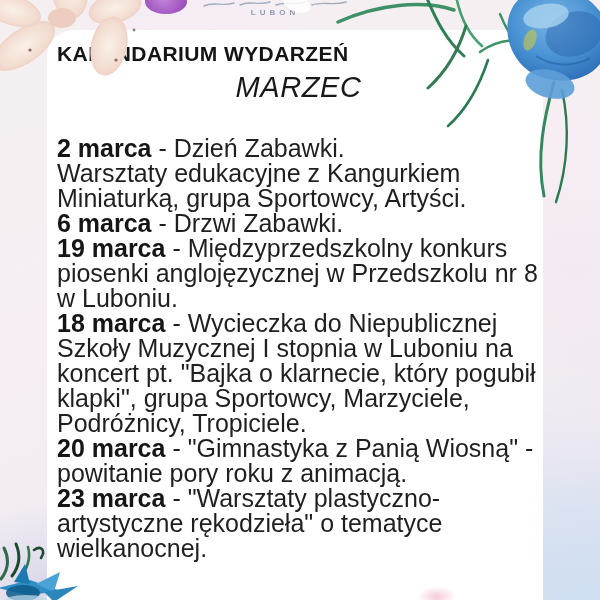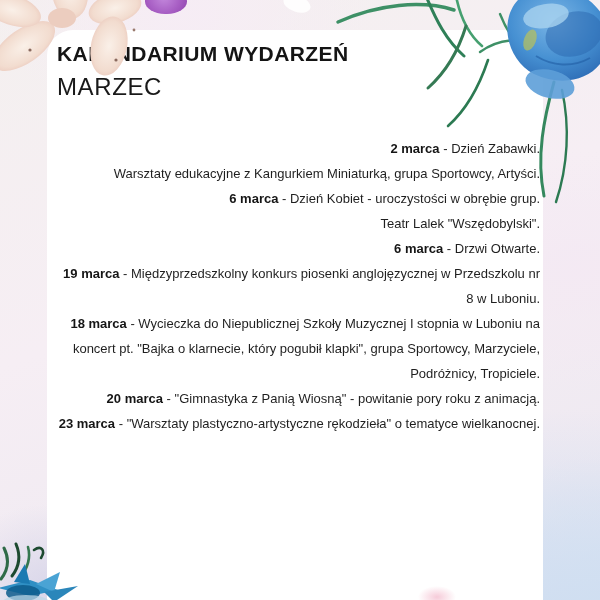--- a/index.html
+++ b/index.html
@@ -7,23 +7,23 @@
   .stage{position:relative;width:600px;height:600px;overflow:hidden;
     background:
       radial-gradient(140px 120px at 8% 98%, rgba(215,213,233,.9), rgba(215,213,233,0) 70%),
       radial-gradient(220px 200px at 100% 100%, rgba(213,226,242,.95), rgba(213,226,242,0) 72%),
       radial-gradient(260px 160px at 96% 45%, rgba(244,233,243,.9), rgba(244,233,243,0) 75%),
       radial-gradient(240px 140px at 30% 2%, rgba(246,236,245,.95), rgba(246,236,245,0) 80%),
       linear-gradient(160deg,#f4f0ef 0%, #f6eef4 45%, #ebe7f0 100%);}
   .card{position:absolute;left:47px;top:30px;width:496px;height:612px;background:#ffffff;border-radius:26px;z-index:1;}
   .card-inner{padding:12px 3px 0 10px;color:#1b1b1b;}
   .title{font-size:21px;line-height:23px;font-weight:700;text-align:left;letter-spacing:.4px;color:#141414;}
-  .subtitle{font-size:24px;line-height:26px;font-weight:400;text-align:left;letter-spacing:.6px;margin-top:9px;color:#191919;}
+  .subtitle{font-size:29px;line-height:26px;font-weight:400;text-align:center;letter-spacing:.6px;margin-top:9px;color:#191919;font-style:italic;}
   .events{margin-top:36px;}
-  .event{margin:0;font-size:13px;line-height:25px;color:#1f1f1f;text-align:right;}
+  .event{margin:0;font-size:25px;line-height:25px;color:#1f1f1f;}
   .event strong{font-weight:700;color:#151515;}
   .event-text{white-space:pre-line;}
   
   .logo{position:absolute;left:195px;top:0;width:160px;text-align:center;z-index:2;}
   .logo-script{display:block;margin:0 auto;}
   .logo-town{font-size:8px;letter-spacing:4px;color:#8d9cb2;margin-top:0;font-weight:700;}
   
   .deco{position:absolute;z-index:2;pointer-events:none;}
   .wash-br{position:absolute;right:0;bottom:0;width:58px;height:190px;z-index:0;
     background:linear-gradient(to bottom, rgba(213,226,242,0), rgba(207,222,241,.9));}
@@ -41,31 +41,40 @@
 
   <div class="wash-br"></div>
 
   <div class="card">
     <div class="card-inner">
       <div class="title">KALENDARIUM WYDARZEŃ</div>
       <div class="subtitle">MARZEC</div>
       <div class="events">
           <p class="event"><strong>2 marca</strong><span> - </span><span class="event-text">Dzień Zabawki.
 Warsztaty edukacyjne z Kangurkiem Miniaturką, grupa Sportowcy, Artyści.</span></p>
-          <p class="event"><strong>6 marca</strong><span> - </span><span class="event-text">Dzień Kobiet - uroczystości w obrębie grup.
-Teatr Lalek "Wszędobylski".</span></p>
-          <p class="event"><strong>6 marca</strong><span> - </span><span class="event-text">Drzwi Otwarte.</span></p>
+          <p class="event"><strong>6 marca</strong><span> - </span><span class="event-text">Drzwi Zabawki.</span></p>
           <p class="event"><strong>19 marca</strong><span> - </span><span class="event-text">Międzyprzedszkolny konkurs piosenki anglojęzycznej w Przedszkolu nr 8 w Luboniu.</span></p>
           <p class="event"><strong>18 marca</strong><span> - </span><span class="event-text">Wycieczka do Niepublicznej Szkoły Muzycznej I stopnia w Luboniu na koncert pt. "Bajka o klarnecie, który pogubił klapki", grupa Sportowcy, Marzyciele, Podróżnicy, Tropiciele.</span></p>
           <p class="event"><strong>20 marca</strong><span> - </span><span class="event-text">"Gimnastyka z Panią Wiosną" - powitanie pory roku z animacją.</span></p>
           <p class="event"><strong>23 marca</strong><span> - </span><span class="event-text">"Warsztaty plastyczno-artystyczne rękodzieła" o tematyce wielkanocnej.</span></p>
         </div>
     </div>
   </div>
 
+  <div class="logo">
+    <svg class="logo-script" width="150" height="8" viewBox="0 0 150 8">
+      <g fill="none" stroke="#97a6ba" stroke-width="1.4" stroke-linecap="round" opacity=".9">
+        <path d="M4,6 C14,1 22,7 34,3"></path>
+        <path d="M40,5 C50,0 58,6 70,2"></path>
+        <path d="M76,5 C86,1 94,6 106,2"></path>
+        <path d="M112,5 C122,1 132,6 146,2"></path>
+      </g>
+    </svg>
+    <div class="logo-town">LUBOŃ</div>
+  </div>
   <div class="white-blob"></div>
 
   <svg class="deco" style="left:-18px;top:-32px;" width="185" height="120" viewBox="0 0 185 120">
     <defs>
       <radialGradient id="gp" cx="50%" cy="50%" r="60%">
         <stop offset="0%" stop-color="#faf0e8"></stop>
         <stop offset="70%" stop-color="#f2dccf"></stop>
         <stop offset="100%" stop-color="#e9c4b8"></stop>
       </radialGradient>
     </defs>

